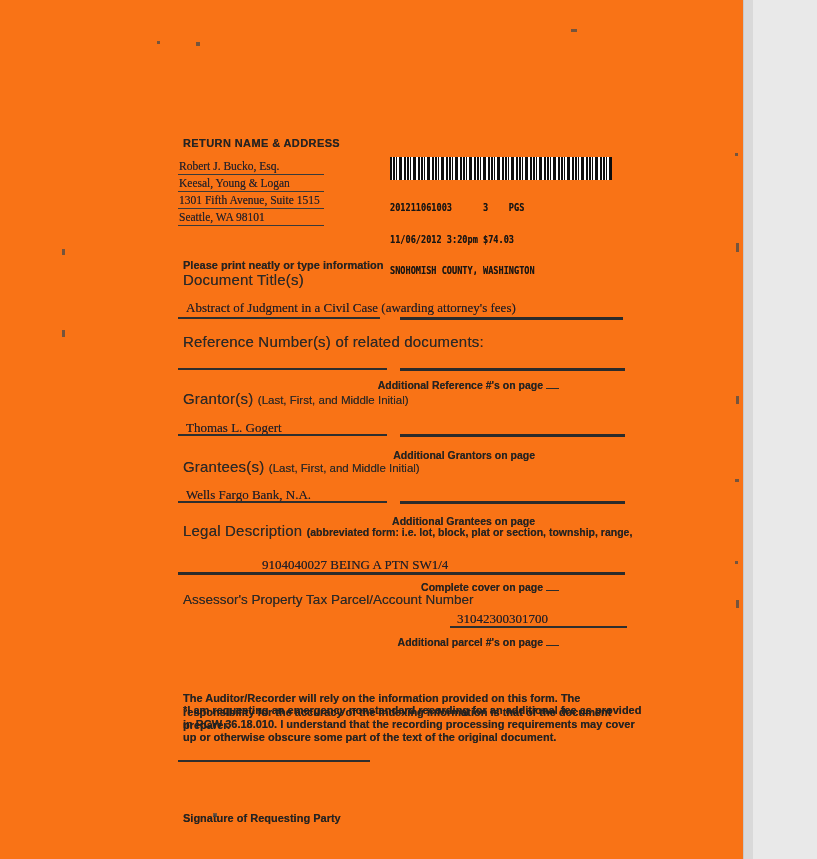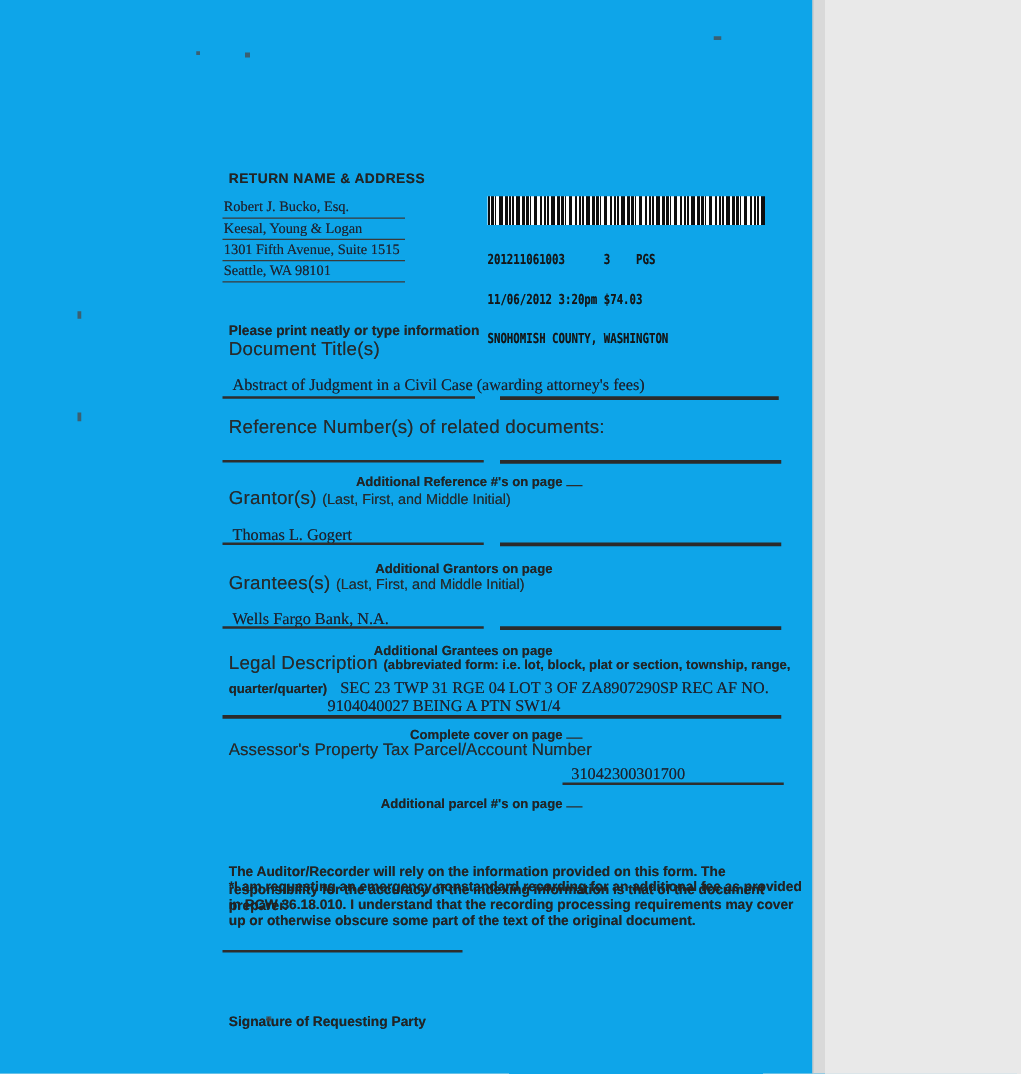--- a/index.html
+++ b/index.html
@@ -1,19 +1,19 @@
 <!DOCTYPE html>
 <html><head>
 <meta charset="utf-8">
 <style>
   html,body{margin:0;padding:0;background:#e9e9e9;}
   .page{
     position:relative;
-    width:660px;height:859px;
-    background:#0ea5e9;
+    width:753px;height:859px;
+    background:#f97316;
     overflow:hidden;
     font-family:"Liberation Sans", sans-serif;
     color:#222;
   }
   .edge-strip{
     position:absolute;top:0;right:0;width:9px;height:859px;
     background:#d9d9d9;border-left:1px solid #c8c8c8;
   }
   .abs{position:absolute;}
   .scan{text-shadow:0 0 0.4px rgba(0,0,0,.5);}
@@ -100,24 +100,20 @@
   </div>
   <div class="abs serif-val" style="left:186px;top:487px;">Wells Fargo Bank, N.A.</div>
   <div class="abs rule" style="left:178px;top:501px;width:209px;"></div>
   <div class="abs rule-thick" style="left:400px;top:501px;width:225px;"></div>
   <div class="abs addnote" style="right:218px;top:515px;">Additional Grantees on page</div>
 
   <div class="abs" style="left:183px;top:522px;white-space:nowrap;">
     <span class="big-label">Legal Description</span>
     <span class="sub-bold">(abbreviated form: i.e. lot, block, plat or section, township, range,</span>
   </div>
-  <div class="abs" style="left:183px;top:541px;white-space:nowrap;">
-    <span class="sub-bold">quarter/quarter)</span>
-    <span class="serif-val" style="margin-left:6px;">SEC 23 TWP 31 RGE 04 LOT 3 OF ZA8907290SP REC AF NO.</span>
-  </div>
   <div class="abs serif-val" style="left:262px;top:557px;">9104040027 BEING A PTN SW1/4</div>
   <div class="abs rule-thick" style="left:178px;top:572px;width:447px;"></div>
   <div class="abs addnote" style="right:194px;top:581px;">
     <span>Complete cover on page</span><span class="shortline"></span>
   </div>
 
   <div class="abs mid-label" style="left:183px;top:592px;">Assessor's Property Tax Parcel/Account Number</div>
   <div class="abs serif-val" style="left:457px;top:611px;">31042300301700</div>
   <div class="abs rule" style="left:450px;top:626px;width:177px;"></div>
   <div class="abs addnote" style="right:194px;top:636px;">

